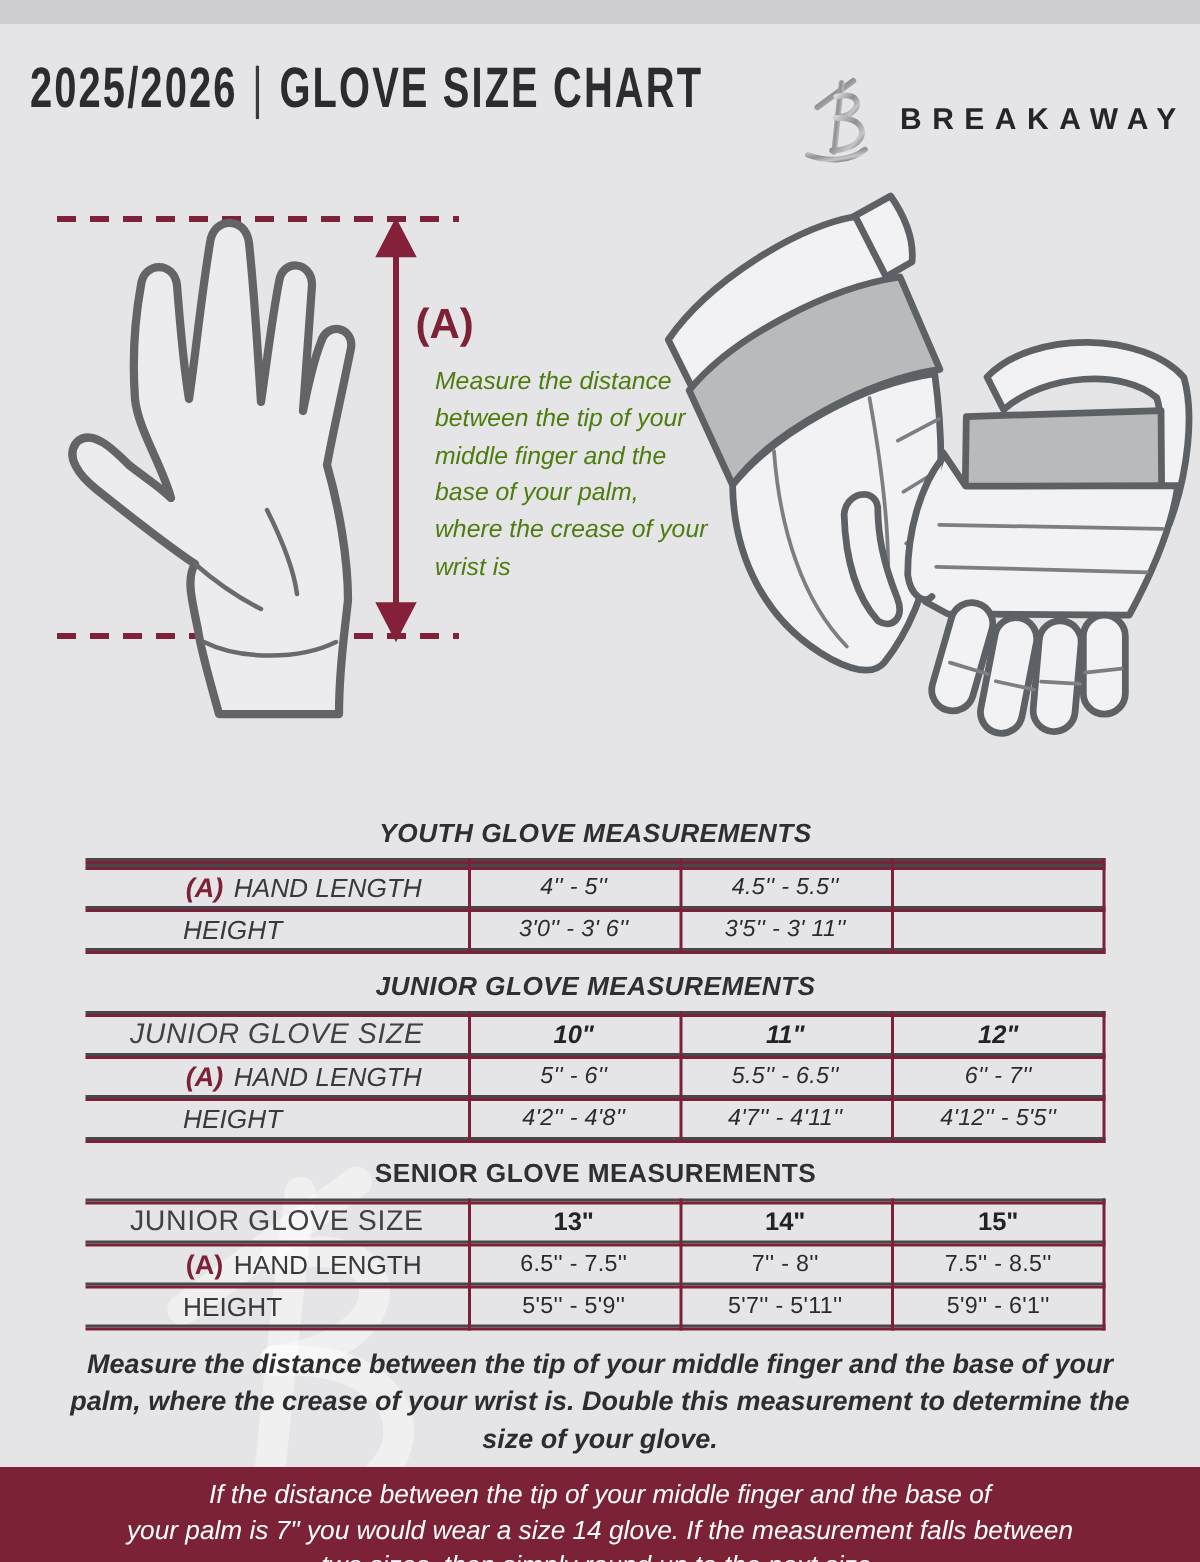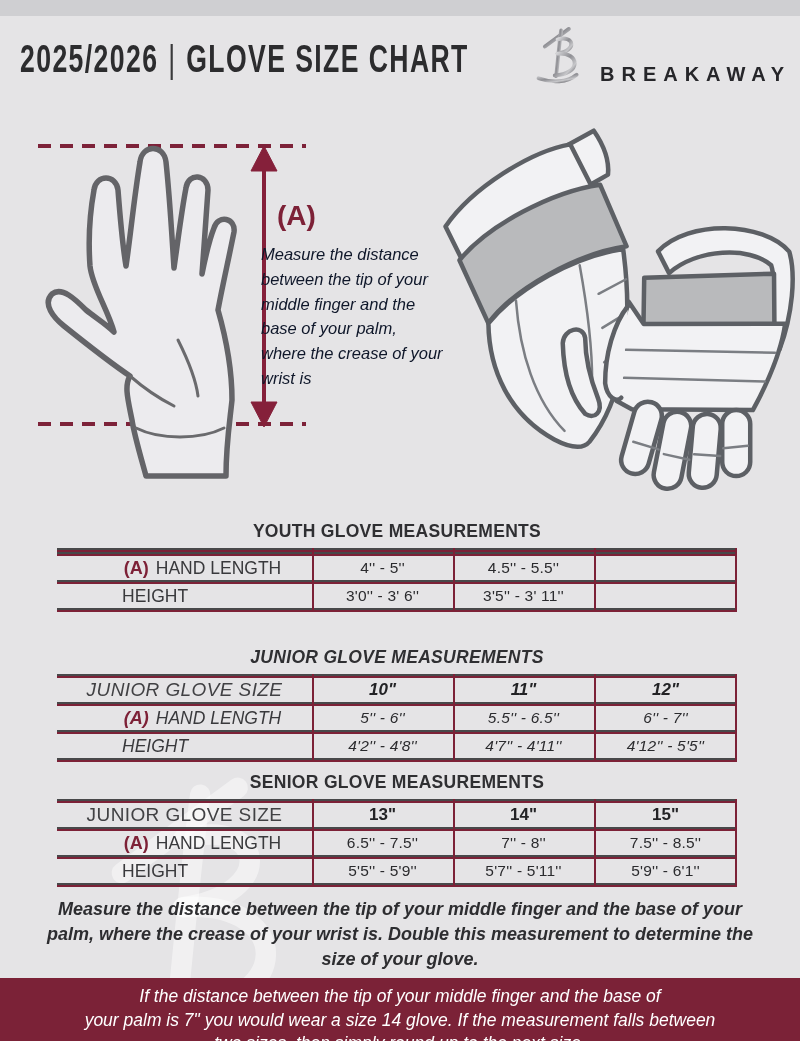--- a/index.html
+++ b/index.html
@@ -12,51 +12,51 @@
   }
   
   .hdr-title {
     position:absolute; left:20px; top:22px;
     font-size:38px; font-weight:bold; color:#2c2c2e;
     letter-spacing:2px; white-space:nowrap;
     transform:scaleX(0.70); transform-origin:left center;
   }
   .hdr-title .divider { margin:0 14px; font-weight:normal; color:#3a3a3c; }
   .brand {
-    position:absolute; left:533px; top:8px; height:62px;
-    display:flex; align-items:flex-end;
+    position:absolute; left:533px; top:33px; height:62px;
+    display:flex; align-items:center;
   }
   .brand svg { display:block; }
   .brand-word {
     margin-left:15px; font-size:20px; font-weight:bold;
     letter-spacing:7px; color:#26262a; white-space:nowrap;
   }
   
   .dash-line {
     position:absolute; left:38px; width:268px; height:4px;
     background:repeating-linear-gradient(90deg,#7d2239 0 13px,transparent 13px 22px);
   }
   .dash-top { top:128px; }
   .dash-bottom { top:406px; }
   .fig-label {
     position:absolute; left:277px; top:184px;
     font-size:28px; font-weight:bold; color:#7d2137;
   }
   .fig-desc {
-    position:absolute; left:261px; top:226px; width:210px;
-    font-size:16.5px; font-style:italic; color:#0f172a;
+    position:absolute; left:290px; top:226px; width:210px;
+    font-size:16.5px; font-style:italic; color:#4d7c0f;
     line-height:1.5; white-space:pre-line;
   }
   .hand-svg { position:absolute; left:28px; top:112px; }
   .arrow-svg { position:absolute; left:243px; top:128px; }
   .gloves-svg { position:absolute; left:443px; top:96px; }
   .watermark { position:absolute; left:40px; top:748px; z-index:0; }
   
   .tbl-block { position:absolute; left:57px; width:680px; z-index:1; }
-  .tbl-youth  { top:505px; }
+  .tbl-youth  { top:529px;font-style:italic; }
   .tbl-junior { top:631px;font-style:italic; }
   .tbl-senior { top:756px; }
   .tbl-title {
     text-align:center; font-size:17.5px; font-weight:bold;
     color:#2f2f32; letter-spacing:0.3px; margin-bottom:6px;
   }
   .tbl { position:relative; }
   .rule { height:3px; border-top:2px solid #48484a; border-bottom:2px solid #7c2137; }
   .trow {
     display:grid; grid-template-columns:255px 141px 141px 143px;

